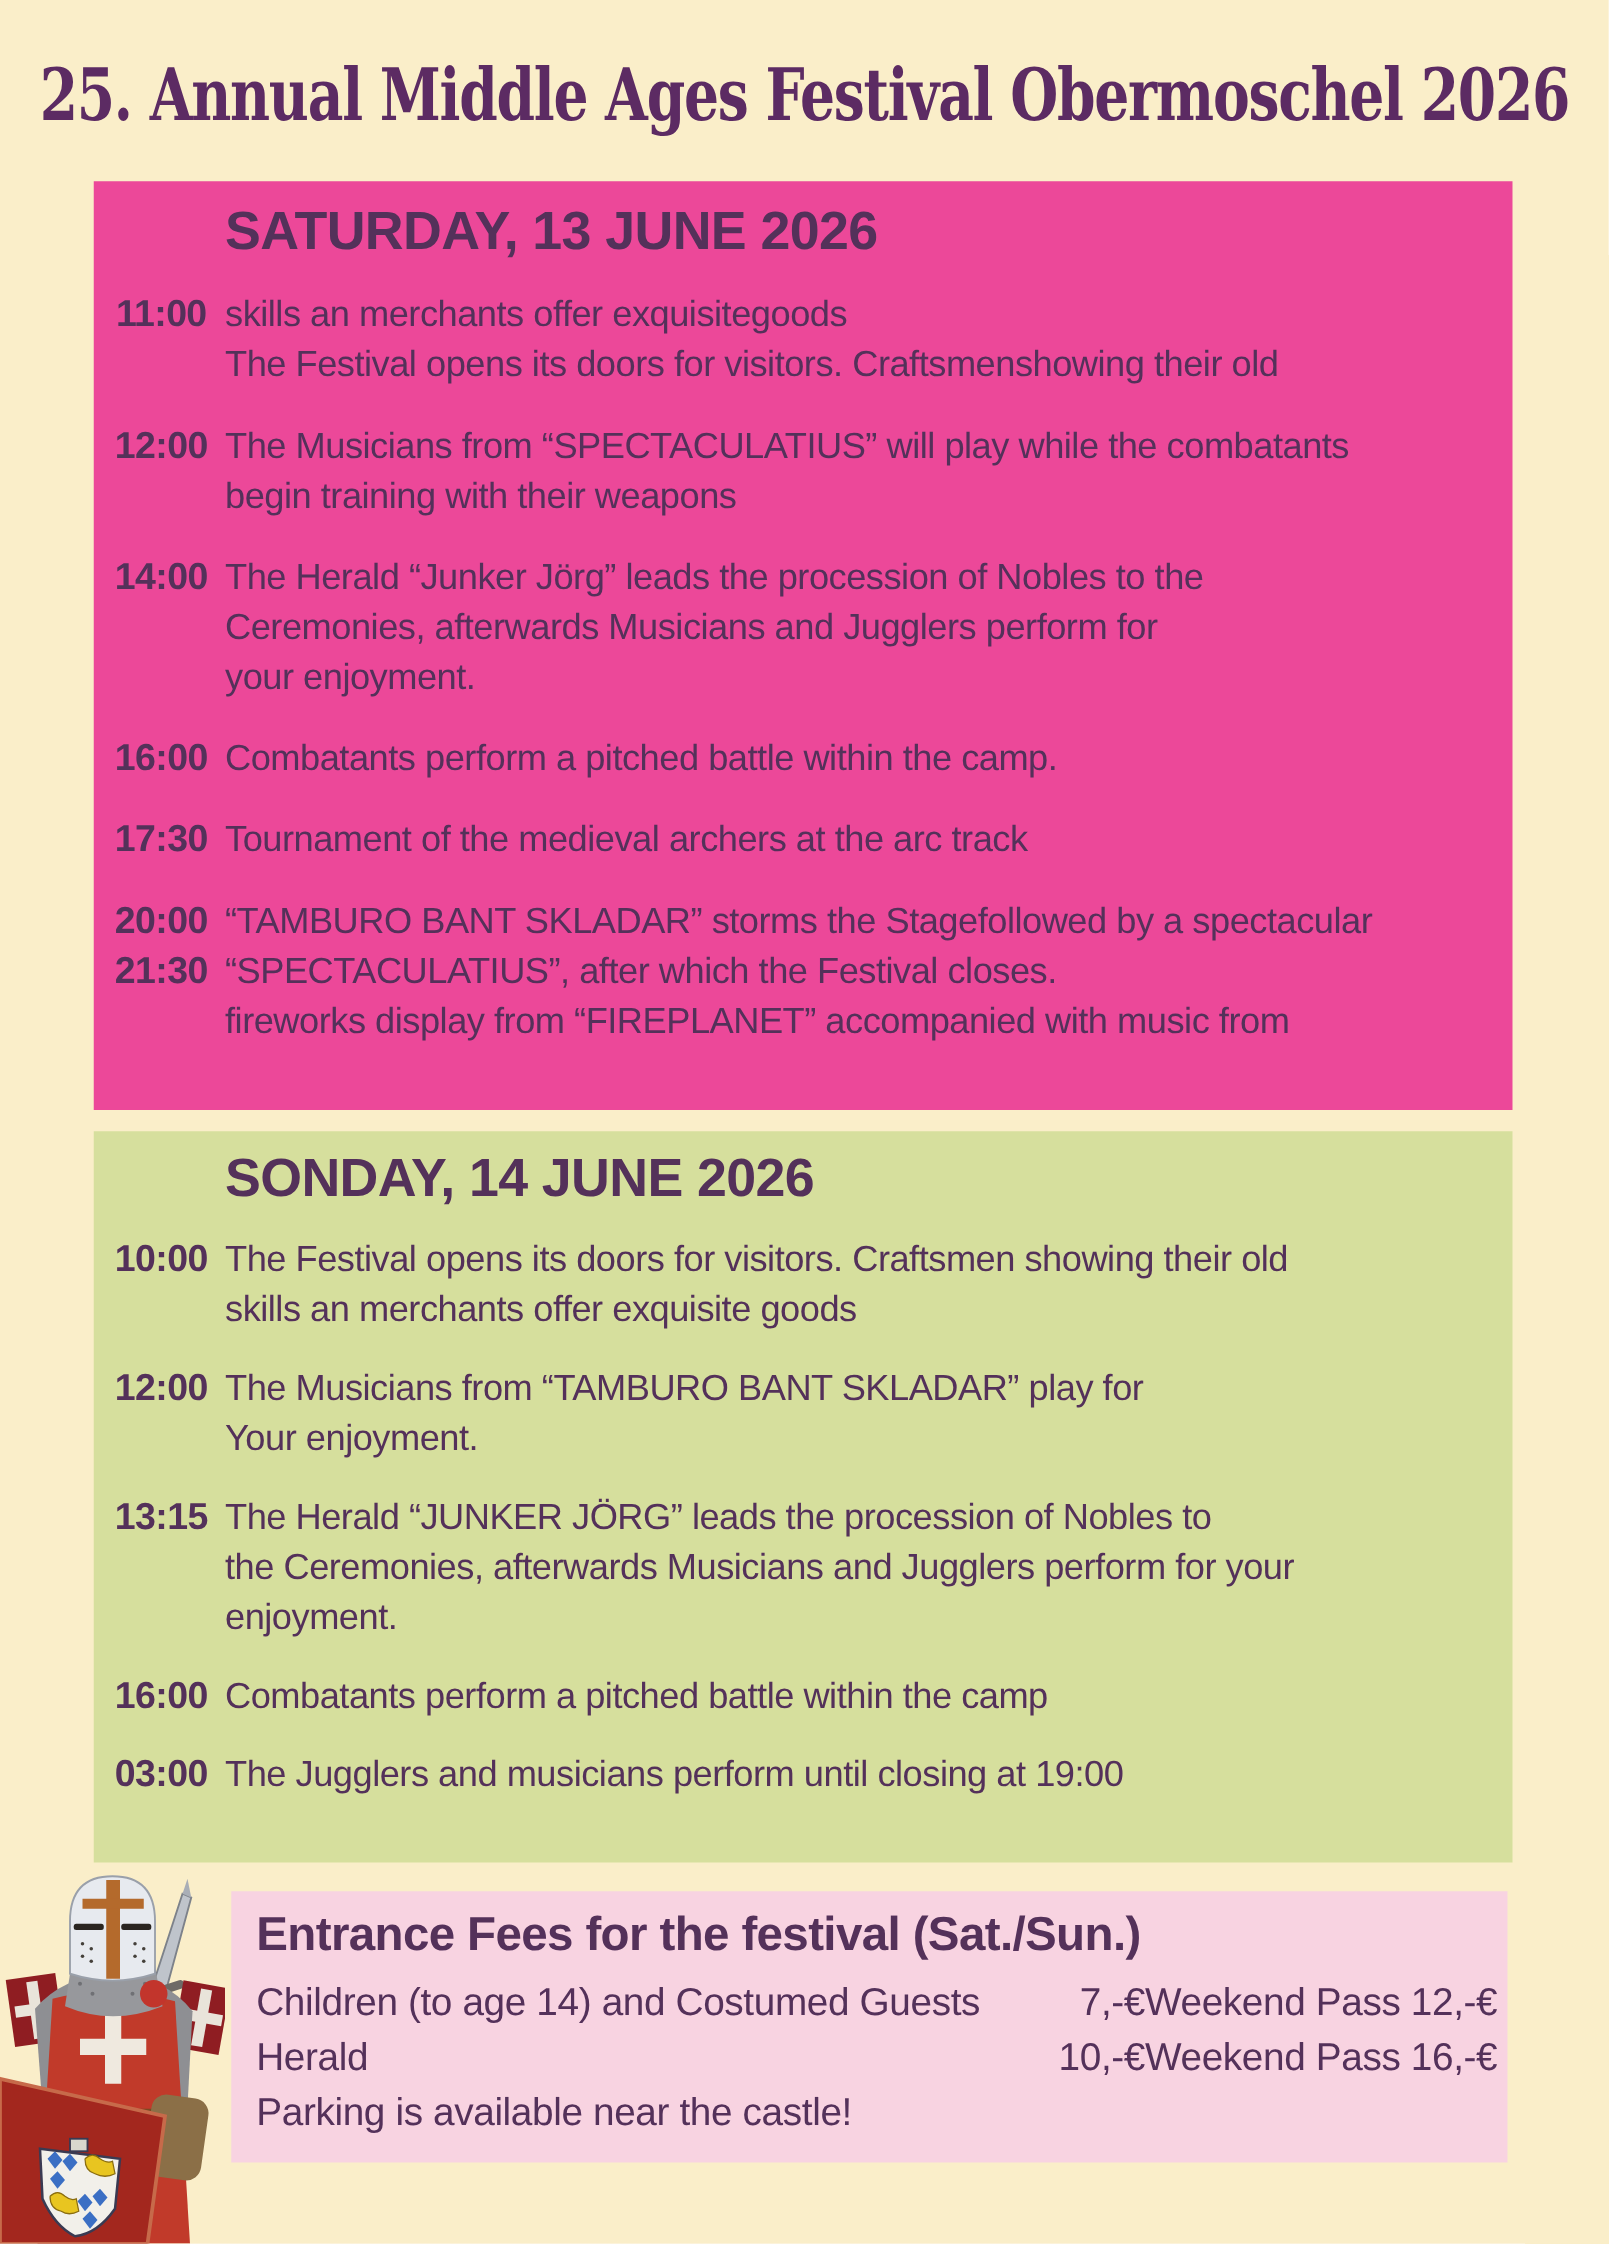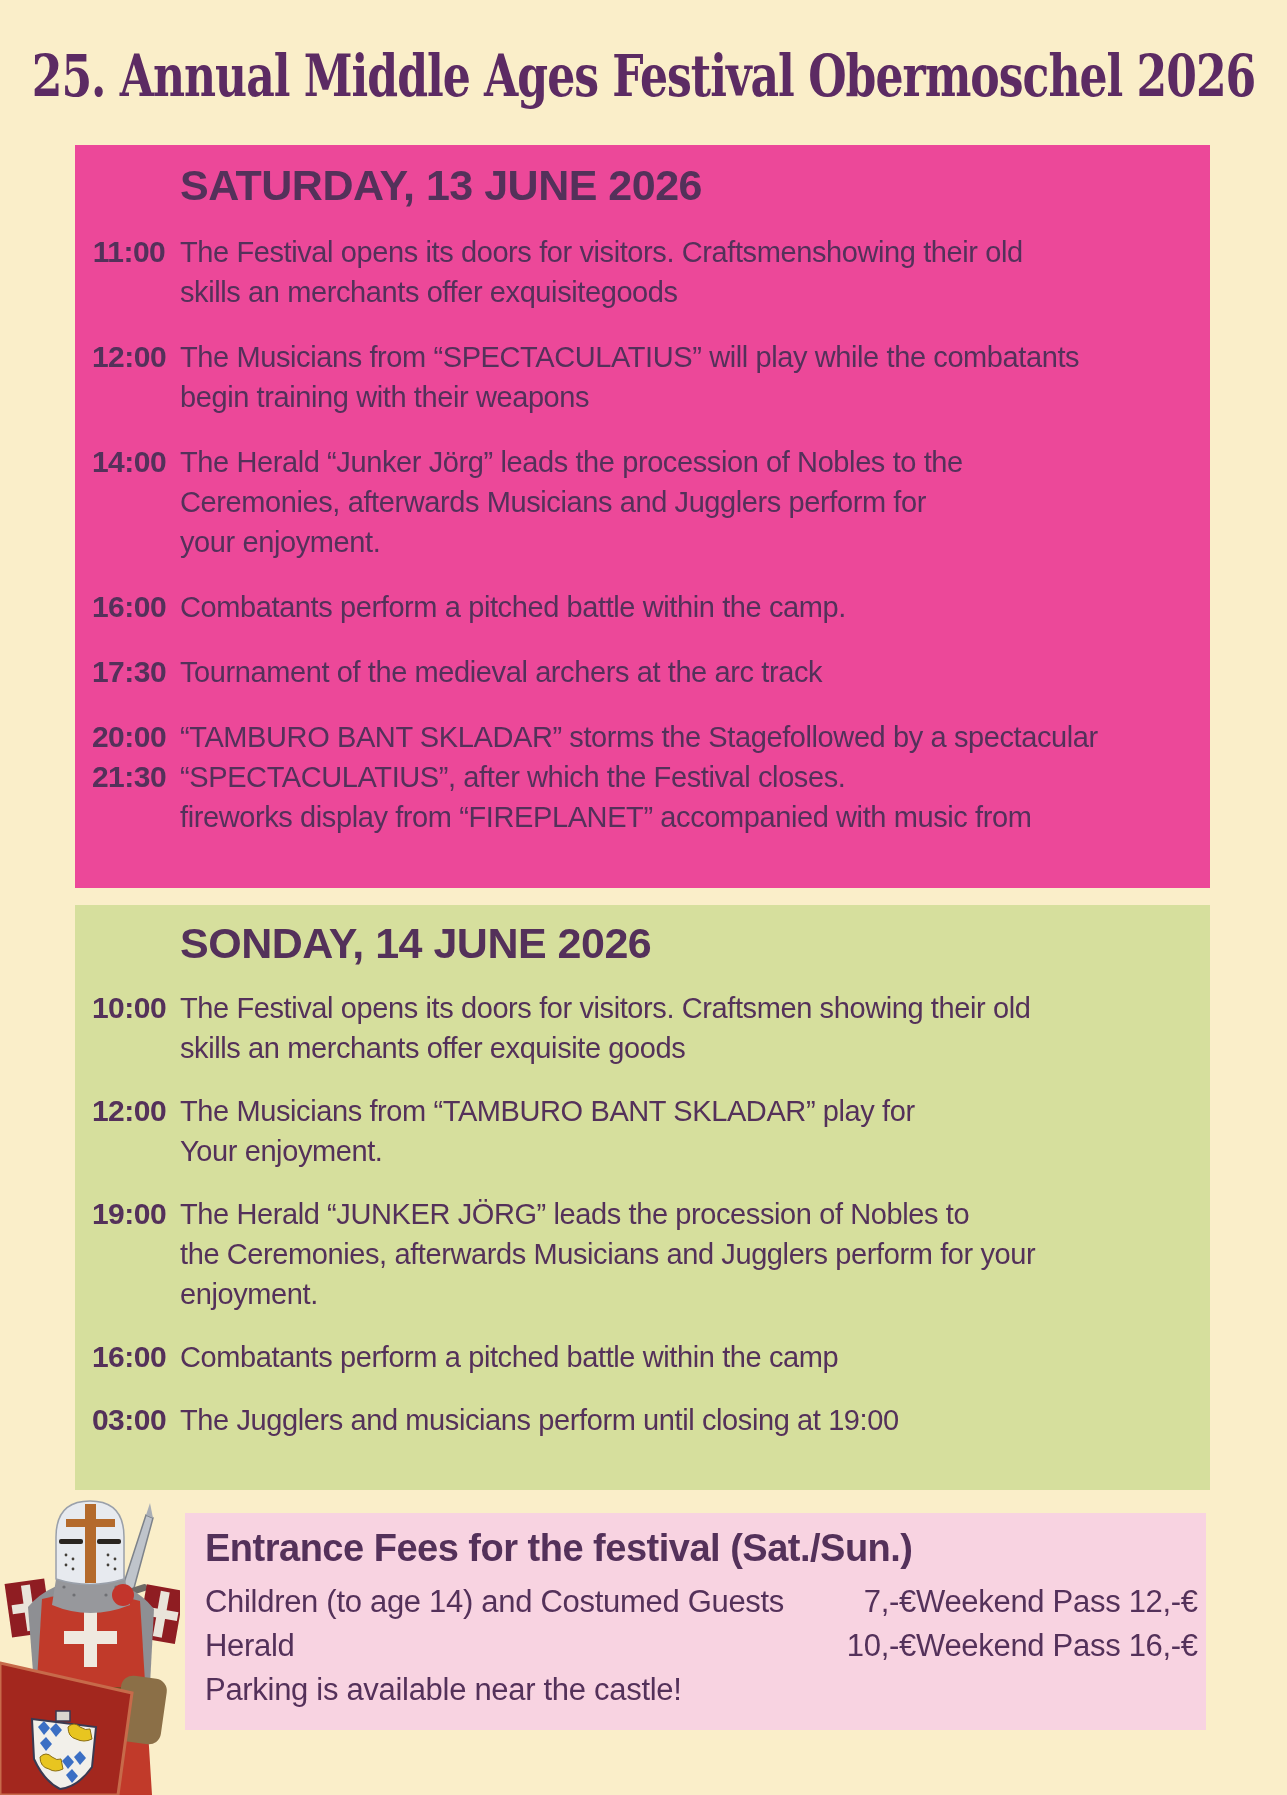--- a/index.html
+++ b/index.html
@@ -76,22 +76,22 @@
   <h1 class="flyer-title">25. Annual Middle Ages Festival Obermoschel 2026</h1>
 
   <section class="panel panel-saturday">
     <h2 class="day-header">SATURDAY, 13 JUNE 2026</h2>
 
     <div class="entry">
       <div class="time-col">
           <span>11:00</span>
         </div>
       <div class="desc-col">
+        <div class="line">skills an merchants offer exquisitegoods</div>
         <div class="line">The Festival opens its doors for visitors. Craftsmenshowing their old</div>
-        <div class="line">skills an merchants offer exquisitegoods</div>
 
       </div>
     </div>
 
     <div class="entry">
       <div class="time-col">
           <span>12:00</span>
         </div>
       <div class="desc-col">
         <div class="line">The Musicians from “SPECTACULATIUS” will play while the combatants</div>
@@ -163,21 +163,21 @@
           <span>12:00</span>
         </div>
       <div class="desc-col">
         <div class="line">The Musicians from “TAMBURO BANT SKLADAR” play for</div>
         <div class="line">Your enjoyment.</div>
       </div>
     </div>
 
     <div class="entry">
       <div class="time-col">
-          <span>19:00</span>
+          <span>13:15</span>
         </div>
       <div class="desc-col">
         <div class="line">The Herald “JUNKER JÖRG” leads the procession of Nobles to</div>
         <div class="line">the Ceremonies, afterwards Musicians and Jugglers perform for your</div>
         <div class="line">enjoyment.</div>
       </div>
     </div>
 
     <div class="entry">
       <div class="time-col">

